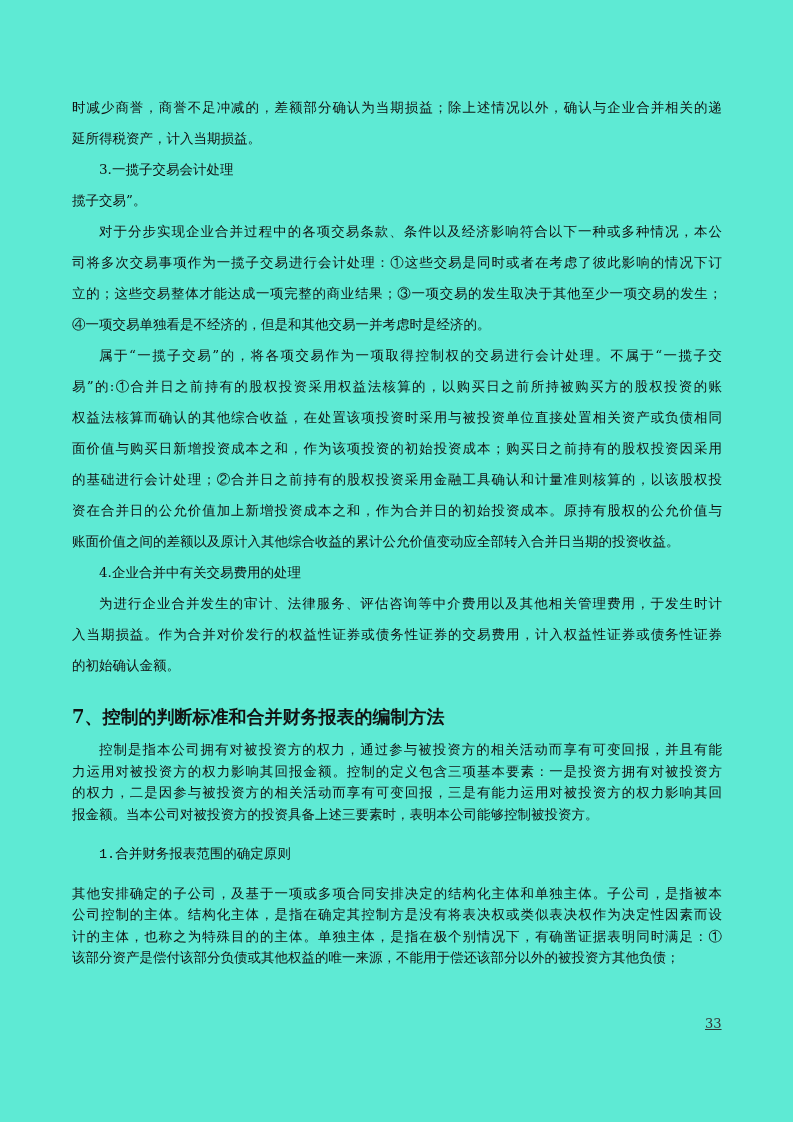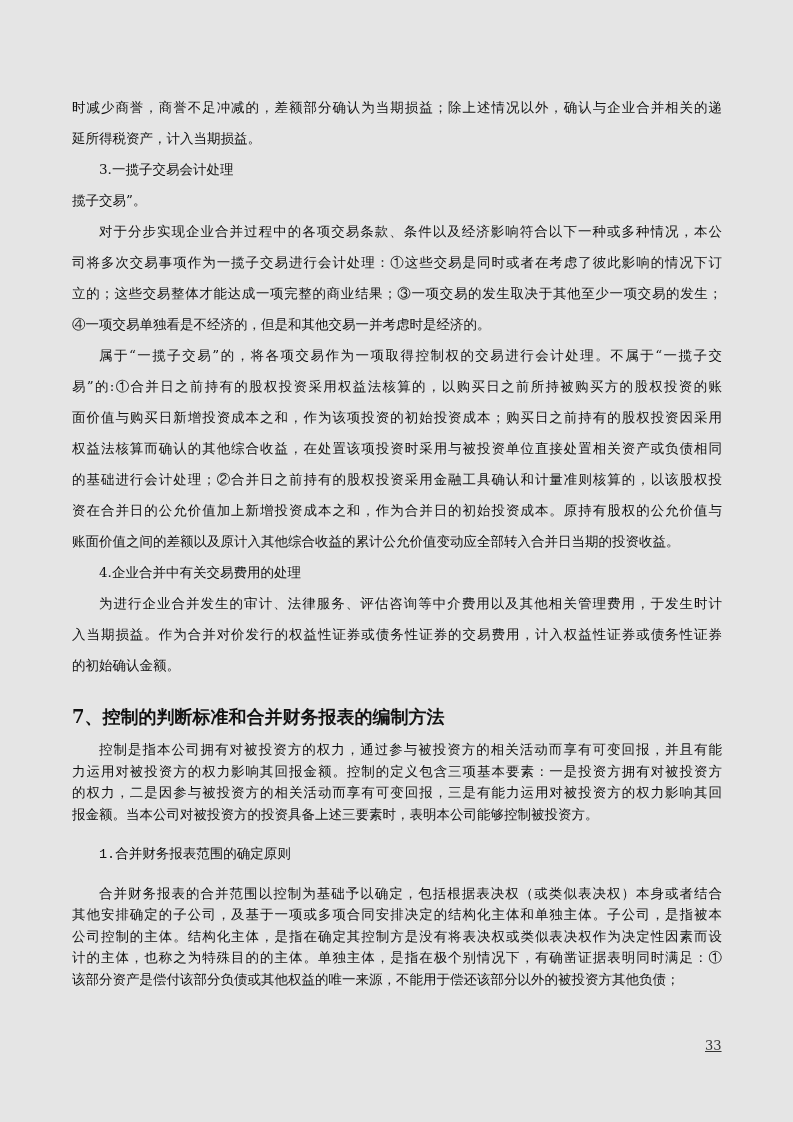--- a/index.html
+++ b/index.html
@@ -4,21 +4,21 @@
 <style>
   html, body {
     margin: 0;
     padding: 0;
     background: #ffffff;
   }
   .page {
     position: relative;
     width: 793px;
     height: 1122px;
-    background: #e5e5e5;
+    background: #5eead4;
     overflow: hidden;
     font-family: "DejaVu Serif", "Liberation Serif", serif;
     color: #111111;
   }
   .content {
     position: absolute;
     left: 72px;
     top: 92px;
     width: 650px;
   }
@@ -49,21 +49,21 @@
     text-align-last: justify;
     text-justify: inter-character;
     overflow: hidden;
   }
   .line.first { text-indent: 2em; }
   .line.last  { text-align-last: left; }
 
   .page-number {
     position: absolute;
     left: 705px;
-    top: 1038px;
+    top: 1016px;
     font-size: 13px;
     line-height: 16px;
     color: #333333;
     text-decoration: underline;
   }
 </style>
 </head>
 <body>
 
 <div class="page">
@@ -82,22 +82,22 @@
         </div>
         <div class="para">
           <div class="line first">对于分步实现企业合并过程中的各项交易条款、条件以及经济影响符合以下一种或多种情况，本公</div>
           <div class="line">司将多次交易事项作为一揽子交易进行会计处理：①这些交易是同时或者在考虑了彼此影响的情况下订</div>
           <div class="line">立的；这些交易整体才能达成一项完整的商业结果；③一项交易的发生取决于其他至少一项交易的发生；</div>
           <div class="line last">④一项交易单独看是不经济的，但是和其他交易一并考虑时是经济的。</div>
         </div>
         <div class="para">
           <div class="line first">属于“一揽子交易”的，将各项交易作为一项取得控制权的交易进行会计处理。不属于“一揽子交</div>
           <div class="line">易”的:①合并日之前持有的股权投资采用权益法核算的，以购买日之前所持被购买方的股权投资的账</div>
+          <div class="line">权益法核算而确认的其他综合收益，在处置该项投资时采用与被投资单位直接处置相关资产或负债相同</div>
           <div class="line">面价值与购买日新增投资成本之和，作为该项投资的初始投资成本；购买日之前持有的股权投资因采用</div>
-          <div class="line">权益法核算而确认的其他综合收益，在处置该项投资时采用与被投资单位直接处置相关资产或负债相同</div>
           <div class="line">的基础进行会计处理；②合并日之前持有的股权投资采用金融工具确认和计量准则核算的，以该股权投</div>
           <div class="line">资在合并日的公允价值加上新增投资成本之和，作为合并日的初始投资成本。原持有股权的公允价值与</div>
           <div class="line last">账面价值之间的差额以及原计入其他综合收益的累计公允价值变动应全部转入合并日当期的投资收益。</div>
         </div>
         <div class="para">
           <div class="line first last">4.企业合并中有关交易费用的处理</div>
         </div>
         <div class="para">
           <div class="line first">为进行企业合并发生的审计、法律服务、评估咨询等中介费用以及其他相关管理费用，于发生时计</div>
           <div class="line">入当期损益。作为合并对价发行的权益性证券或债务性证券的交易费用，计入权益性证券或债务性证券</div>
@@ -111,21 +111,20 @@
         <div class="para">
           <div class="line first">控制是指本公司拥有对被投资方的权力，通过参与被投资方的相关活动而享有可变回报，并且有能</div>
           <div class="line">力运用对被投资方的权力影响其回报金额。控制的定义包含三项基本要素：一是投资方拥有对被投资方</div>
           <div class="line">的权力，二是因参与被投资方的相关活动而享有可变回报，三是有能力运用对被投资方的权力影响其回</div>
           <div class="line last">报金额。当本公司对被投资方的投资具备上述三要素时，表明本公司能够控制被投资方。</div>
         </div>
         <div class="para">
           <div class="line first last">1.合并财务报表范围的确定原则</div>
         </div>
         <div class="para">
-          <div class="line first">合并财务报表的合并范围以控制为基础予以确定，包括根据表决权（或类似表决权）本身或者结合</div>
           <div class="line">其他安排确定的子公司，及基于一项或多项合同安排决定的结构化主体和单独主体。子公司，是指被本</div>
           <div class="line">公司控制的主体。结构化主体，是指在确定其控制方是没有将表决权或类似表决权作为决定性因素而设</div>
           <div class="line">计的主体，也称之为特殊目的的主体。单独主体，是指在极个别情况下，有确凿证据表明同时满足：①</div>
           <div class="line last">该部分资产是偿付该部分负债或其他权益的唯一来源，不能用于偿还该部分以外的被投资方其他负债；</div>
         </div>
       </div>
 
   </div>
 
   <div class="page-number">33</div>

